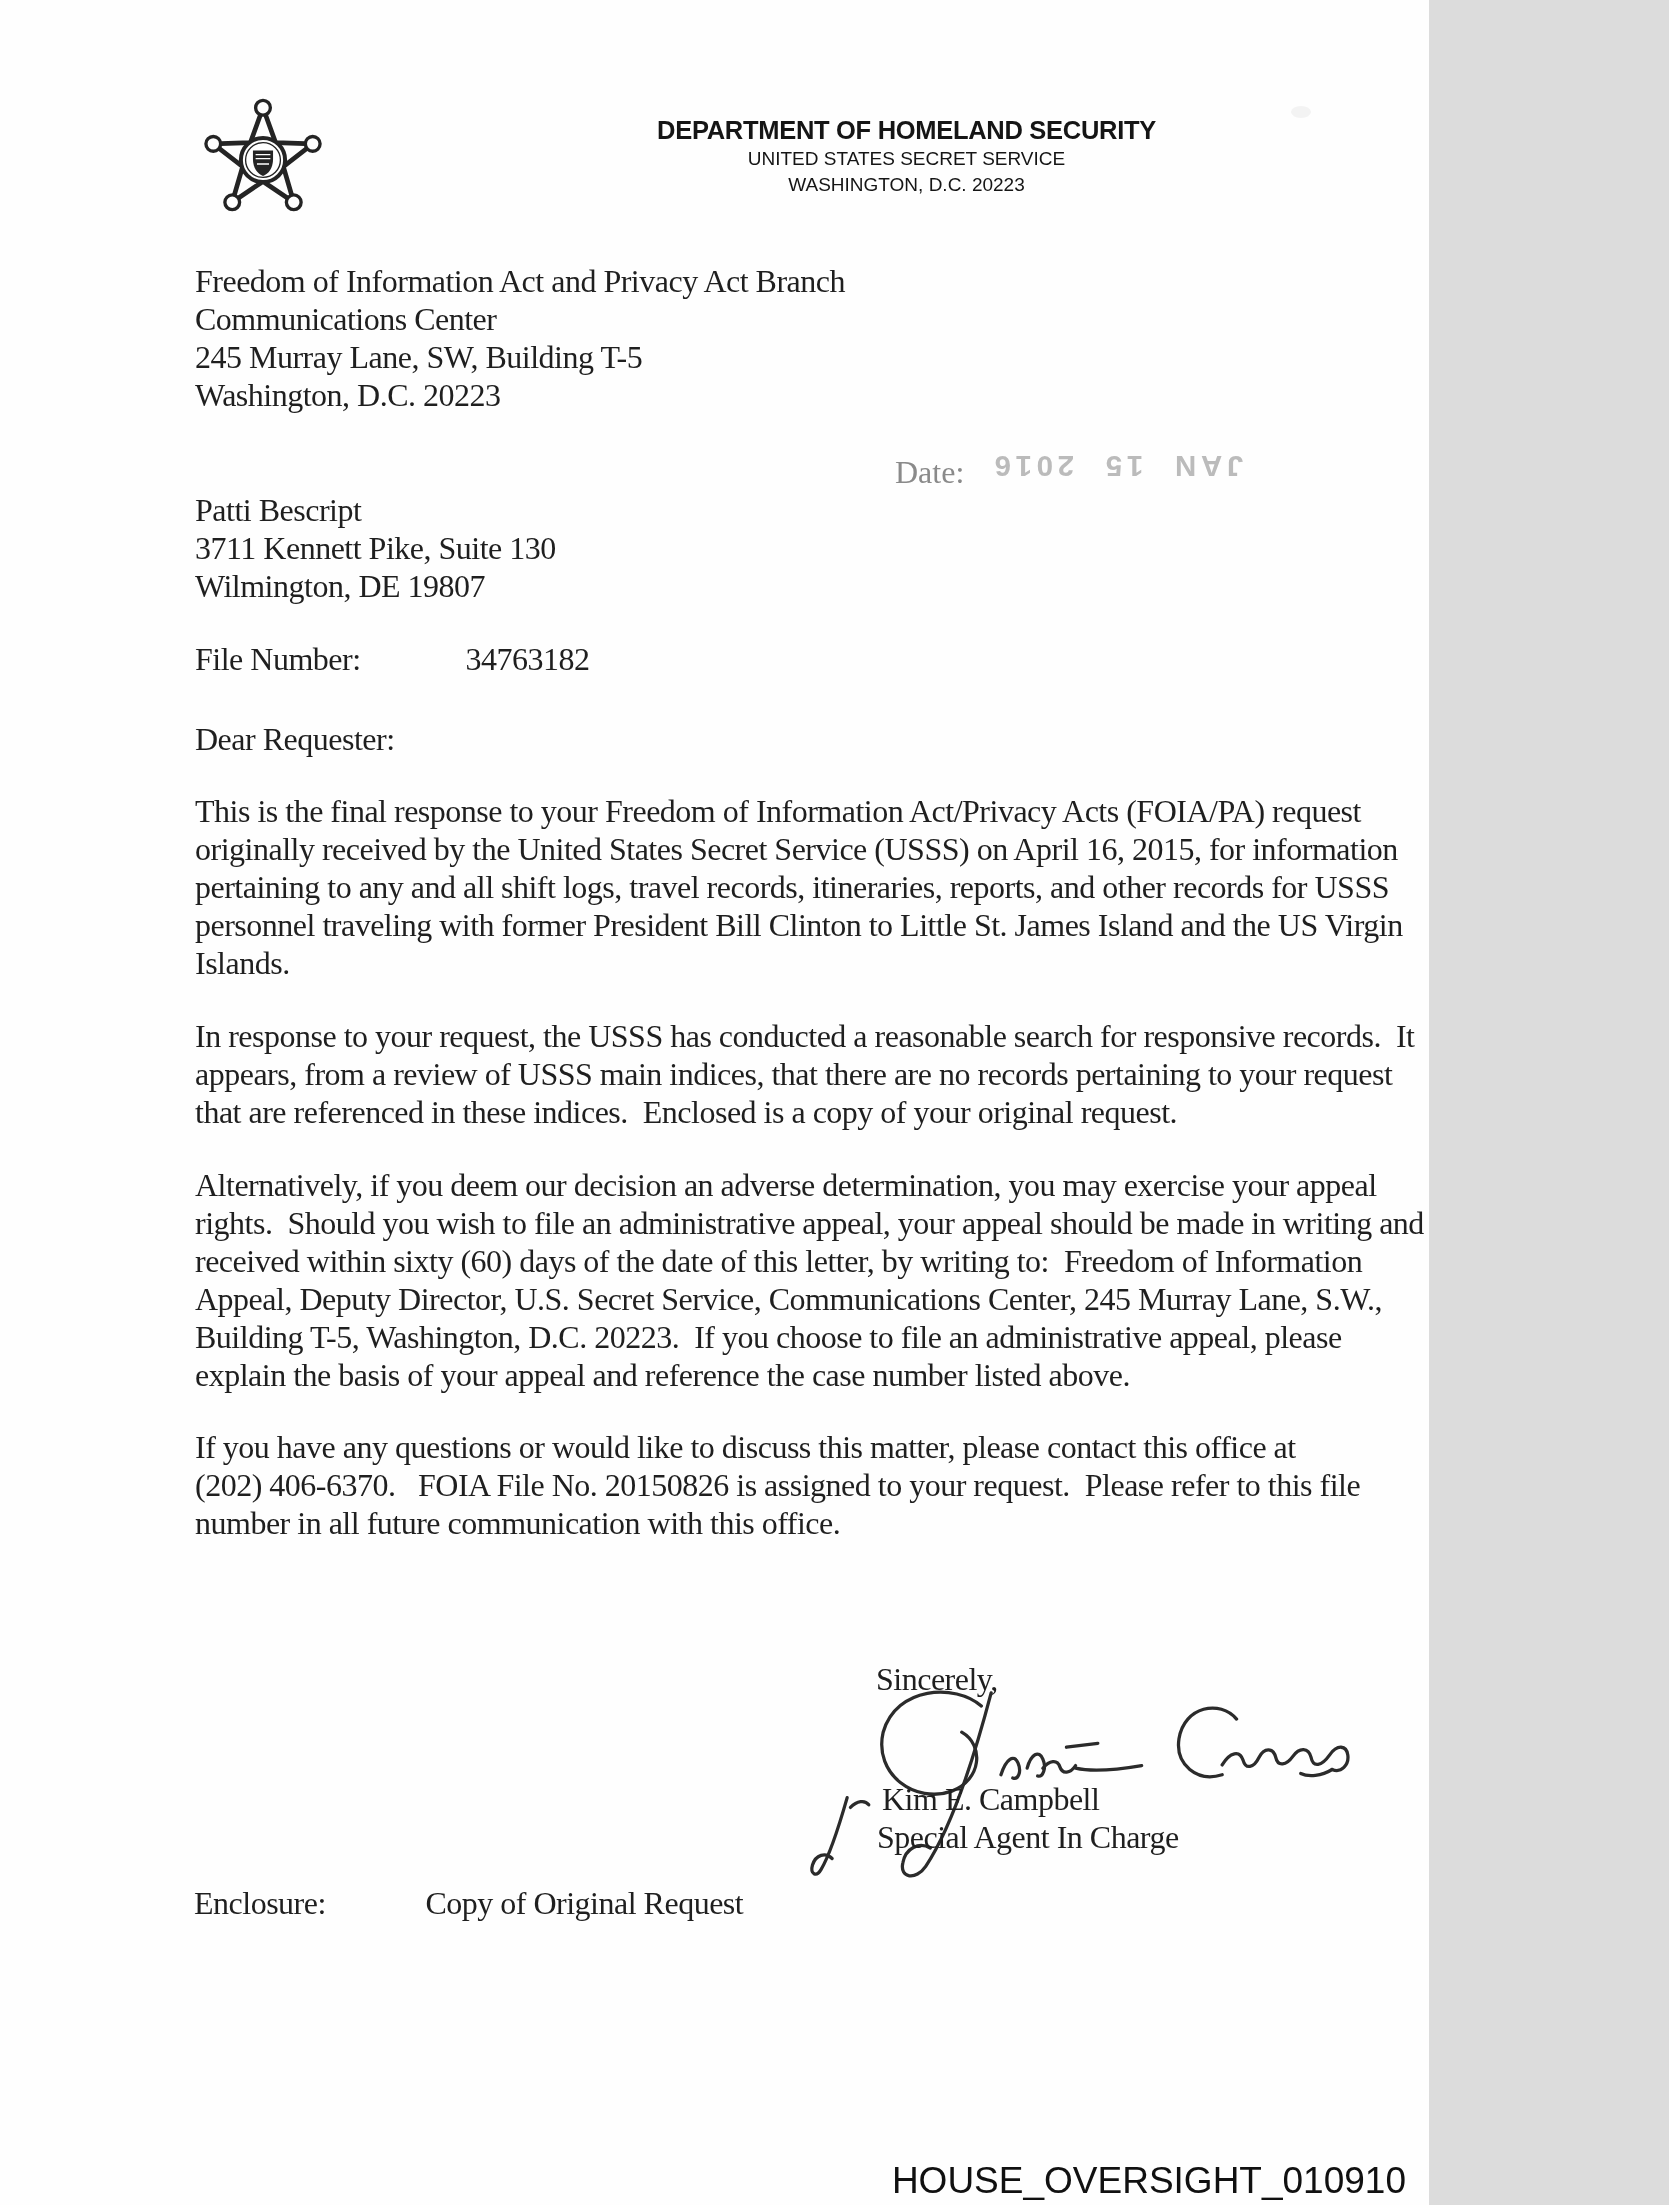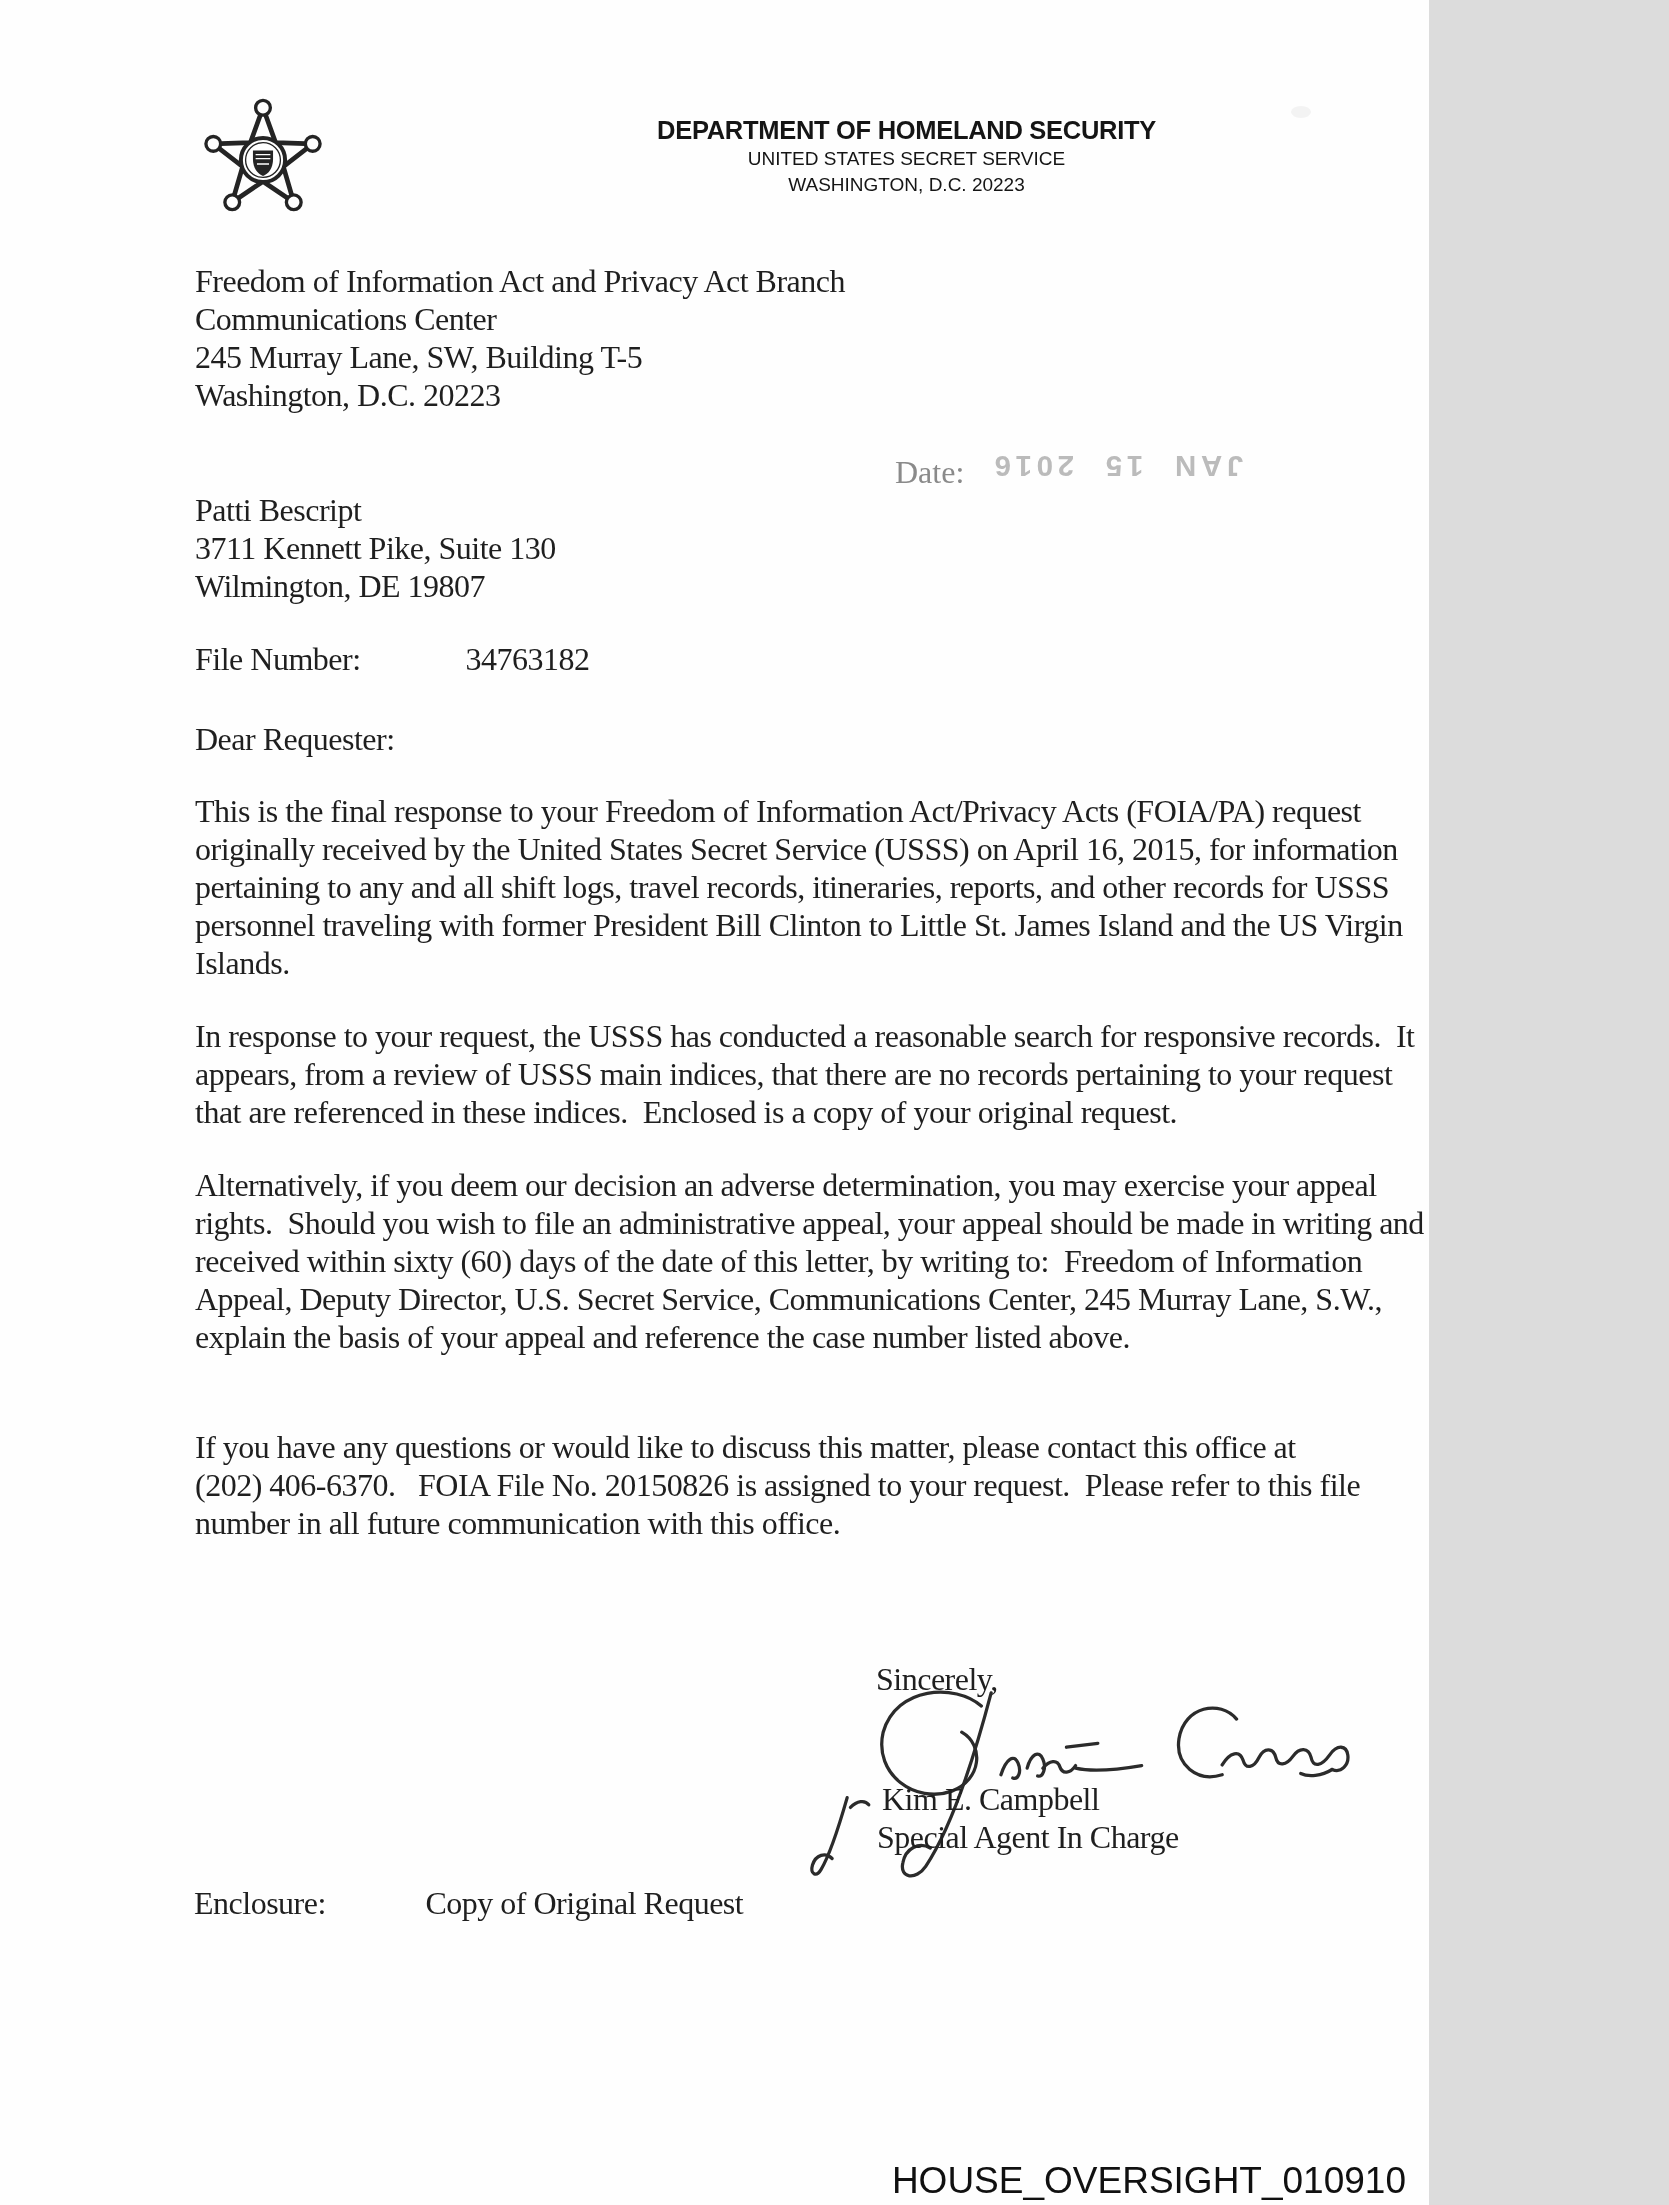--- a/index.html
+++ b/index.html
@@ -89,20 +89,21 @@
     <div class="serif-line">In response to your request, the USSS has conducted a reasonable search for responsive records.  It</div>
     <div class="serif-line">appears, from a review of USSS main indices, that there are no records pertaining to your request</div>
     <div class="serif-line">that are referenced in these indices.  Enclosed is a copy of your original request.</div>
   </div>
 
   <div class="abs para" style="top:1166px;">
     <div class="serif-line">Alternatively, if you deem our decision an adverse determination, you may exercise your appeal</div>
     <div class="serif-line">rights.  Should you wish to file an administrative appeal, your appeal should be made in writing and</div>
     <div class="serif-line">received within sixty (60) days of the date of this letter, by writing to:  Freedom of Information</div>
     <div class="serif-line">Appeal, Deputy Director, U.S. Secret Service, Communications Center, 245 Murray Lane, S.W.,</div>
+    <div class="serif-line">Building T-5, Washington, D.C. 20223.  If you choose to file an administrative appeal, please</div>
     <div class="serif-line">explain the basis of your appeal and reference the case number listed above.</div>
   </div>
 
   <div class="abs para" style="top:1428px;">
     <div class="serif-line">If you have any questions or would like to discuss this matter, please contact this office at</div>
     <div class="serif-line">(202) 406-6370.   FOIA File No. 20150826 is assigned to your request.  Please refer to this file</div>
     <div class="serif-line">number in all future communication with this office.</div>
   </div>
 
   <div class="abs serif-line" style="left:876px;top:1660px;">Sincerely,</div>

